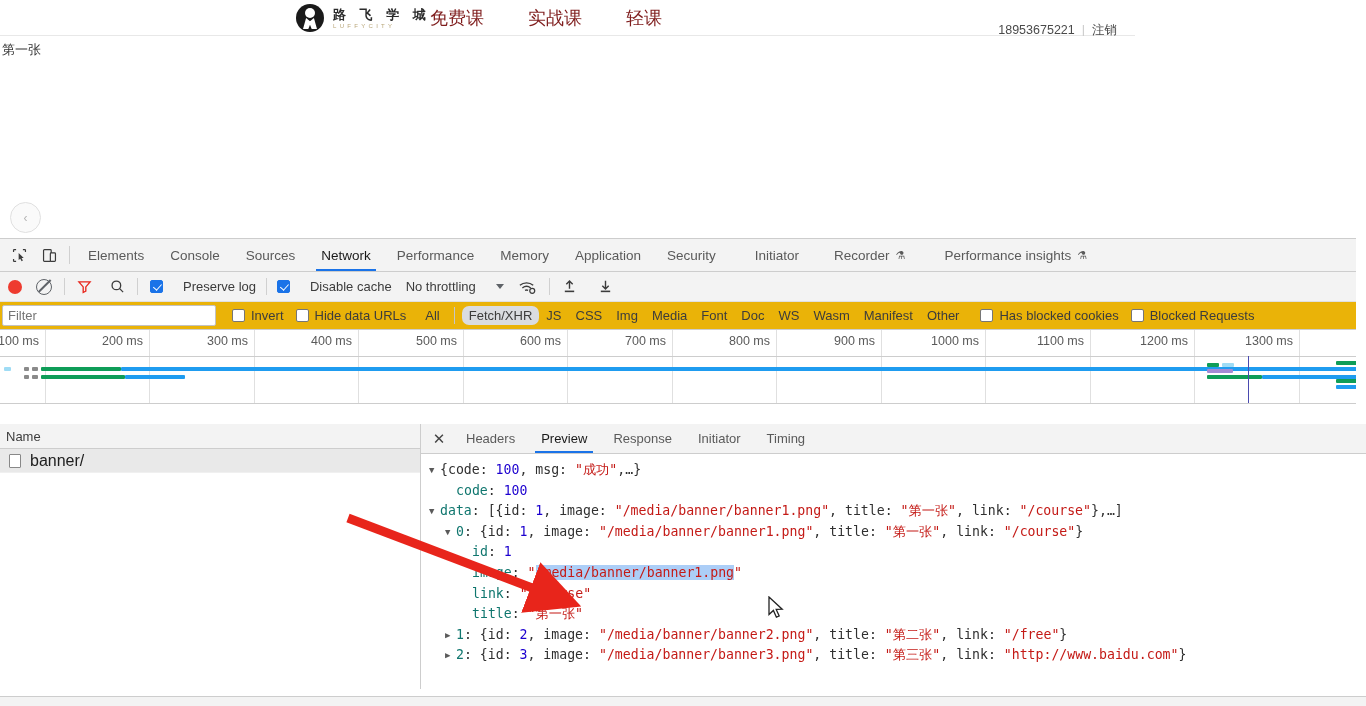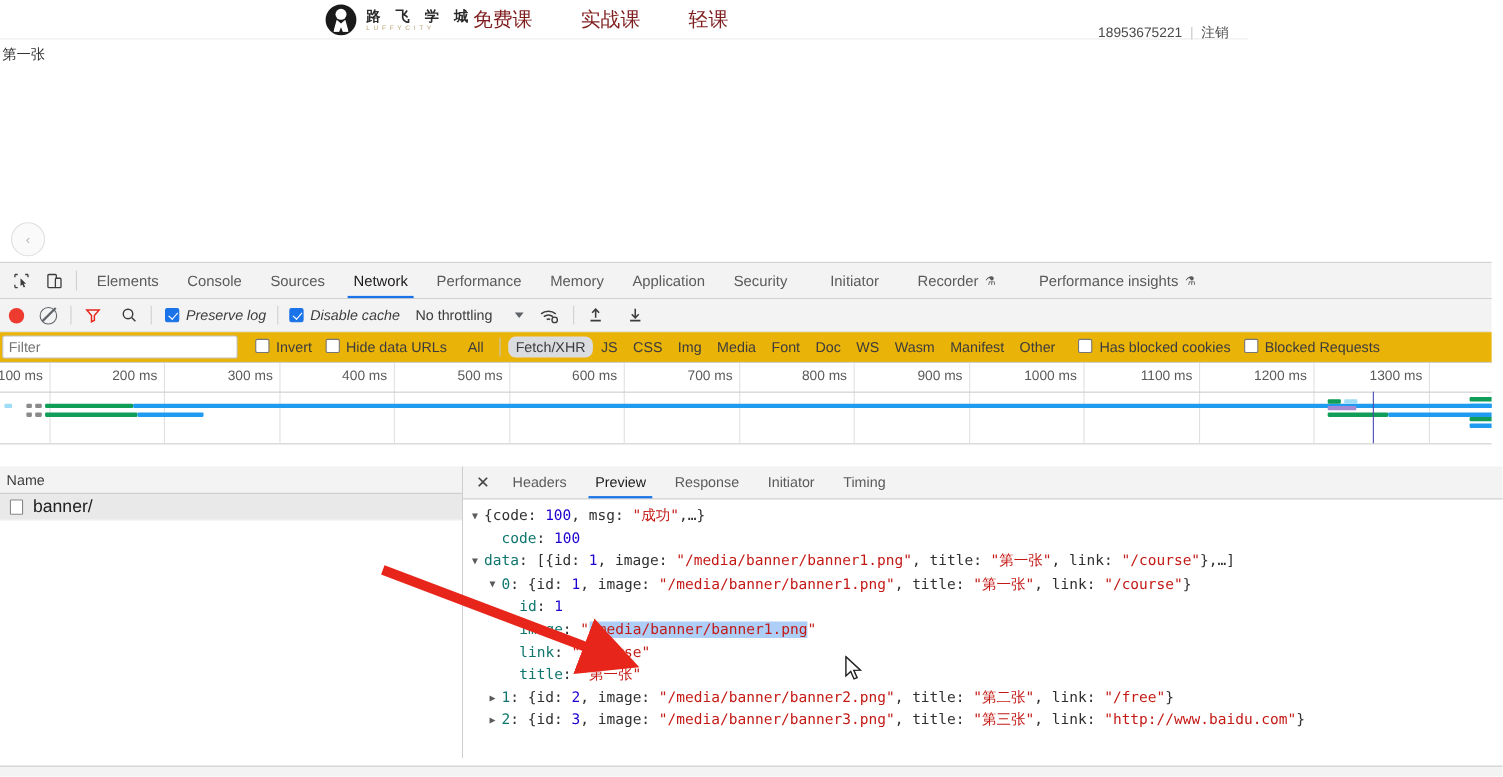--- a/index.html
+++ b/index.html
@@ -238,24 +238,23 @@
     position: absolute;
     left: 4px; top: 1px;
     width: 3.5px; height: 7px;
     border: solid #fff;
     border-width: 0 1.8px 1.8px 0;
     transform: rotate(42deg);
   }
   .tb-check {
     display: flex;
     align-items: center;
-    gap: 6px;
+    gap: 20px;
     cursor: pointer;
     white-space: nowrap;
-    font-style: italic;
   }
   .throttle-sel {
     display: flex;
     align-items: center;
     gap: 20px;
     margin-left: 14px;
     cursor: pointer;
     white-space: nowrap;
   }
   .caret-dn {
@@ -285,21 +284,21 @@
     background: #fff;
     font-size: 13px;
     color: #8a8a8a;
     padding: 0 5px;
     font-family: "Liberation Sans", sans-serif;
     outline: none;
     flex: none;
   }
   .f-check {
     display: flex;
-    align-items: flex-start;
+    align-items: center;
     gap: 6px;
     margin-right: 12px;
     cursor: pointer;
     white-space: nowrap;
   }
   .f-type {
     padding: 2px 7px;
     border-radius: 7px;
     cursor: pointer;
     white-space: nowrap;

